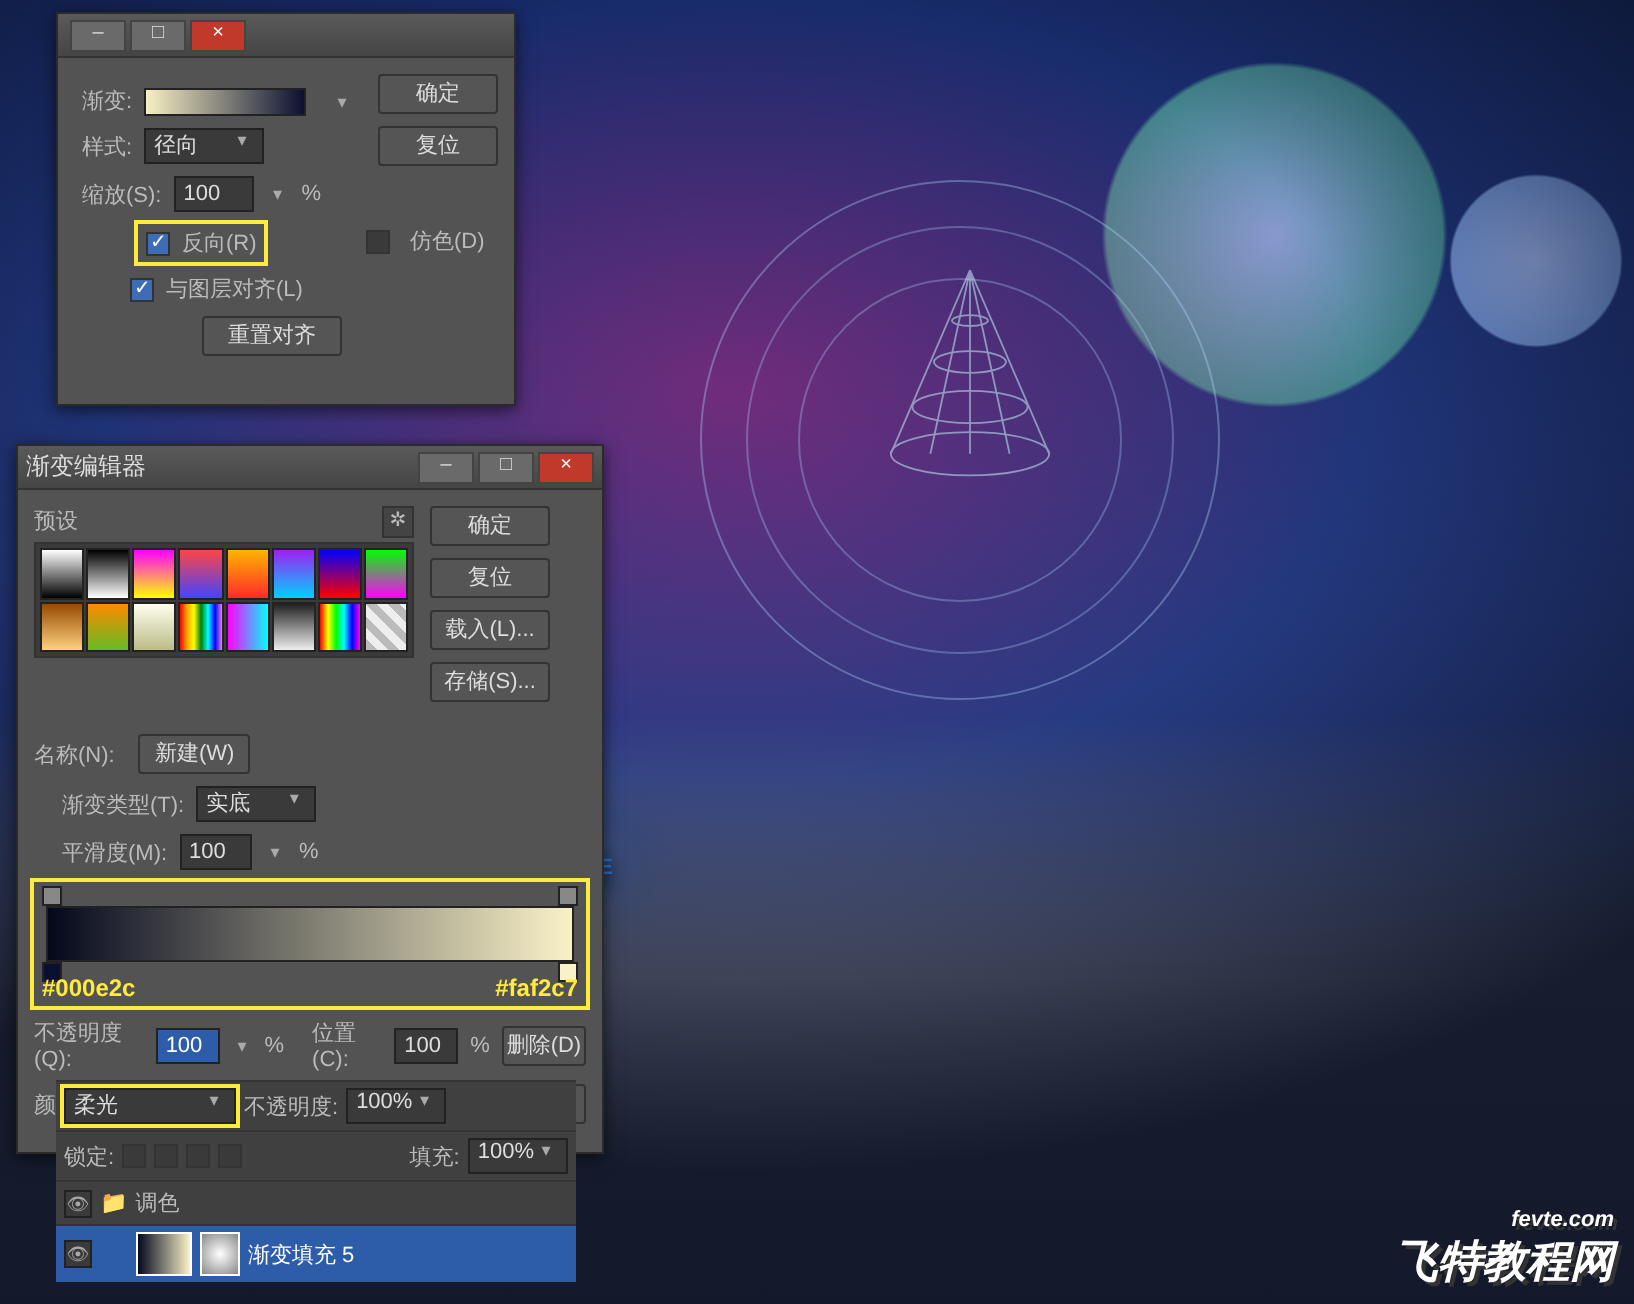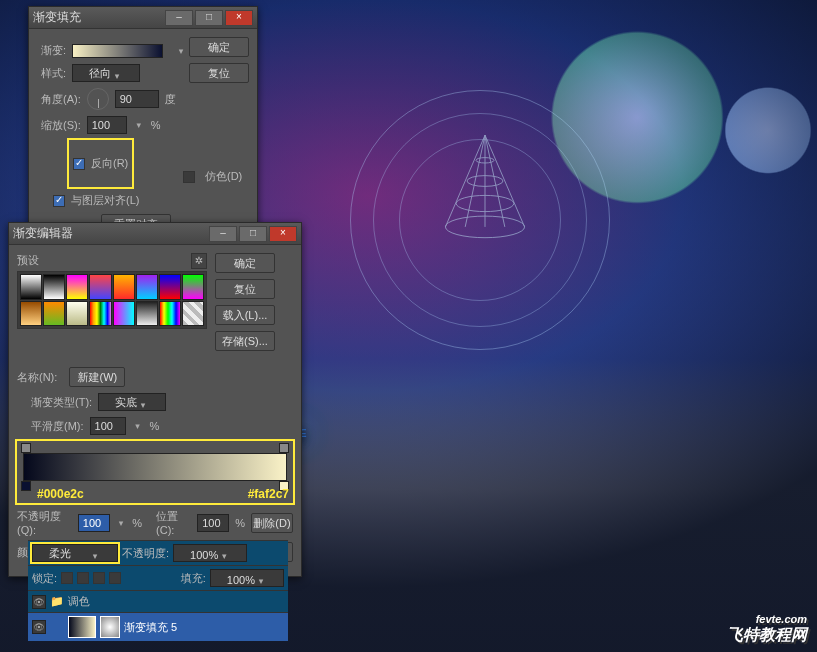--- a/index.html
+++ b/index.html
@@ -29,40 +29,40 @@
 .dialog{position:absolute;background:#535353;border:1px solid #2a2a2a;box-shadow:0 2px 8px rgba(0,0,0,.6);color:#ccc}
 .titlebar{height:22px;background:linear-gradient(#5a5a5a,#454545);display:flex;align-items:center;padding:0 4px;border-bottom:1px solid #333}
 .tbtitle{flex:1;font-size:12px;color:#ddd}
 .winbtn{width:28px;height:16px;margin-left:2px;background:#6a6a6a;border:1px solid #444;color:#ddd;text-align:center;line-height:12px;font-size:10px}
 .winbtn.close{background:#c0392b;color:#fff}
 
 .btn{width:60px;height:20px;background:#555;border:1px solid #333;color:#ddd;border-radius:2px;text-align:center;line-height:18px;margin-bottom:6px;cursor:pointer}
 .field{display:flex;align-items:center;gap:6px;margin:6px 0}
 .label{color:#bbb;font-size:11px}
 .input{background:#3a3a3a;border:1px solid #222;color:#ddd;padding:2px 4px;height:18px}
-.drop{background:#3a3a3a;border:1px solid #222;color:#ddd;height:18px;padding:0 16px;display:inline-flex;align-items:flex-end;min-width:60px}
+.drop{background:#3a3a3a;border:1px solid #222;color:#ddd;height:18px;padding:0 4px;display:inline-flex;align-items:flex-start;min-width:60px}
 .gradbar{height:14px;background:linear-gradient(90deg,#f8f0c4,#0a1030);border:1px solid #222;flex:1;margin-right:6px}
 .chev{width:12px;text-align:center;color:#aaa;font-size:9px}
 .cb{width:12px;height:12px;border:1px solid #333;background:#3a3a3a;display:inline-block;position:relative}
 .cb.checked{background:#3d6db5}
 .cb.checked:after{content:"✓";position:absolute;left:1px;top:-2px;color:#fff;font-size:10px}
 .hl-yellow{outline:2px solid #ffeb3b;outline-offset:0}
 .angle-dial{width:22px;height:22px;border:1px solid #666;border-radius:50%;position:relative}
 .angle-dial:after{content:"";position:absolute;left:50%;top:50%;width:1px;height:9px;background:#aaa;transform-origin:top;transform:rotate(0deg)}
 
 .presets{width:190px;height:58px;border:1px solid #333;background:#3a3a3a;display:grid;grid-template-columns:repeat(8,1fr);grid-template-rows:repeat(2,1fr);gap:1px;padding:2px}
 .sw{border:1px solid #222}
 .cog{width:16px;height:16px;border:1px solid #333;background:#444;color:#bbb;text-align:center;line-height:14px;font-size:10px}
 
 .bigbar{height:28px;border:1px solid #222;background:linear-gradient(90deg,#04081c,#faf2c7)}
 .stop{width:10px;height:10px;background:#888;border:1px solid #222;position:absolute}
 .colorchip{width:22px;height:14px;border:1px solid #222;background:#444;display:inline-block}
 
 .layers{position:absolute;left:28px;top:540px;width:260px}
-.layers .row{display:flex;align-items:center;gap:4px;padding:3px 4px;background:#0c4a6e;border-top:1px solid #333}
+.layers .row{display:flex;align-items:center;gap:4px;padding:3px 4px;background:#404040;border-top:1px solid #333}
 .eye{width:14px;height:14px;border:1px solid #222;background:#3a3a3a;color:#aaa;text-align:center;line-height:12px;font-size:9px}
 .thumb{width:28px;height:22px;border:1px solid #fff;background:linear-gradient(90deg,#04081c,#faf2c7)}
 .thumb.adj{background:radial-gradient(circle at 50% 50%,#fff,#888)}
 .lock{width:12px;height:12px;border:1px solid #333;background:#3a3a3a}
 
 .hlabel{position:absolute;color:#ffeb3b;font-size:12px;font-weight:600}
 </style>
 </head>
 <body>
 
@@ -77,66 +77,59 @@
       <ellipse cx="50" cy="55" rx="20" ry="6"></ellipse>
           <ellipse cx="50" cy="32" rx="10" ry="3"></ellipse>
     </g>
       </svg>
   </div>
   <div class="word">
     <span>EATE</span>
   </div>
   <div class="watermark">
     <div>fevte.com</div>
-    <div style="font-size:16px">飞特教程网</div>
+    <div style="font-size:22px">飞特教程网</div>
   </div>
 </div>
 
 <div class="dialog" style="left:28px;top:6px;width:230px">
   <div class="titlebar">
-    <span class="tbtitle">渐变填充</span>
     <span class="winbtn">–</span>
     <span class="winbtn">□</span>
     <span class="winbtn close">×</span>
   </div>
-  <div style="display:flex;padding:8px 8px 12px 12px;gap:2px">
+  <div style="display:flex;padding:8px 8px 12px 12px;gap:12px">
     <div style="flex:1">
       <div class="field">
         <span class="label">渐变:</span>
         <div class="gradbar"></div>
         <span class="chev">▾</span>
       </div>
       <div class="field">
         <span class="label">样式:</span>
         <span class="drop">
             <span>径向</span>
             <span class="chev" style="margin-left:auto">▾</span>
           </span>
       </div>
       <div class="field">
-        <span class="label">角度(A):</span>
-        <span class="angle-dial"></span>
-        <input class="input" style="width: 44px;" value="90">
-        <span class="label">度</span>
-      </div>
-      <div class="field">
         <span class="label">缩放(S):</span>
         <input class="input" style="width: 40px;" value="100">
         <span class="chev">▾</span>
         <span class="label">%</span>
       </div>
-      <div class="field hl-yellow" style="padding:16px 4px;margin-left:28px;width:fit-content">
+      <div class="field hl-yellow" style="padding:2px 4px;margin-left:28px;width:fit-content">
         <span class="cb checked"></span>
         <span class="label">反向(R)</span>
       </div>
       <div class="field" style="display:inline-flex;position:absolute;margin-top:-24px;margin-left:142px">
         <span class="cb"></span>
         <span class="label" style="margin-left:4px">仿色(D)</span>
       </div>
-      <div class="field" style="margin-left:12px">
+      <div class="field" style="margin-left:24px">
         <span class="cb checked"></span>
         <span class="label">与图层对齐(L)</span>
       </div>
       <div class="field" style="margin-left:60px">
         <div class="btn" style="width:70px">重置对齐</div>
       </div>
     </div>
     <div>
       <div class="btn">确定</div>
       <div class="btn">复位</div>
@@ -204,21 +197,21 @@
     </div>
 
     <div class="hl-yellow" style="position:relative;padding:12px 6px 22px 6px;margin-top:4px">
       <div style="position:relative">
         <span class="stop" style="left:-2px;top:-10px"></span>
         <span class="stop" style="right:-2px;top:-10px"></span>
         <div class="bigbar"></div>
         <span class="stop" style="left:-2px;bottom:-10px;background:#0a1030"></span>
         <span class="stop" style="right:-2px;bottom:-10px;background:#faf2c7"></span>
       </div>
-      <span class="hlabel" style="left:20px;bottom:2px">#000e2c</span>
+      <span class="hlabel" style="left:4px;bottom:2px">#000e2c</span>
       <span class="hlabel" style="right:4px;bottom:2px">#faf2c7</span>
     </div>
 
     <div class="field" style="margin-top:6px">
       <span class="label">不透明度(Q):</span>
       <input class="input" style="width: 32px; background: rgb(45, 93, 168); color: rgb(255, 255, 255);" value="100">
       <span class="chev">▾</span>
       <span class="label">%</span>
       <span class="label" style="margin-left:8px">位置(C):</span>
       <input class="input" style="width: 32px;" value="100">

